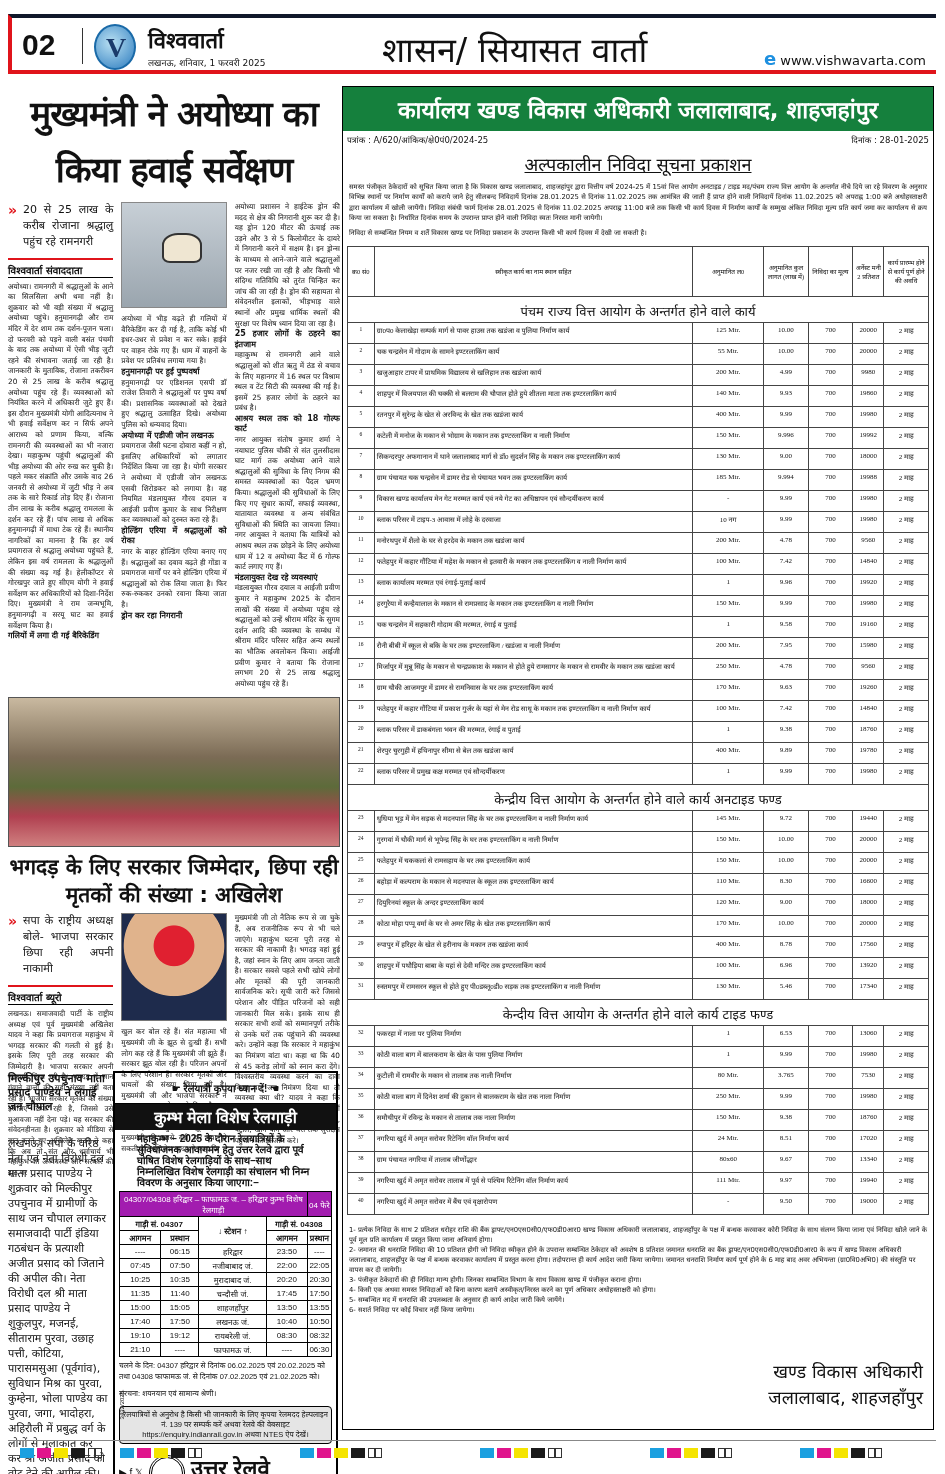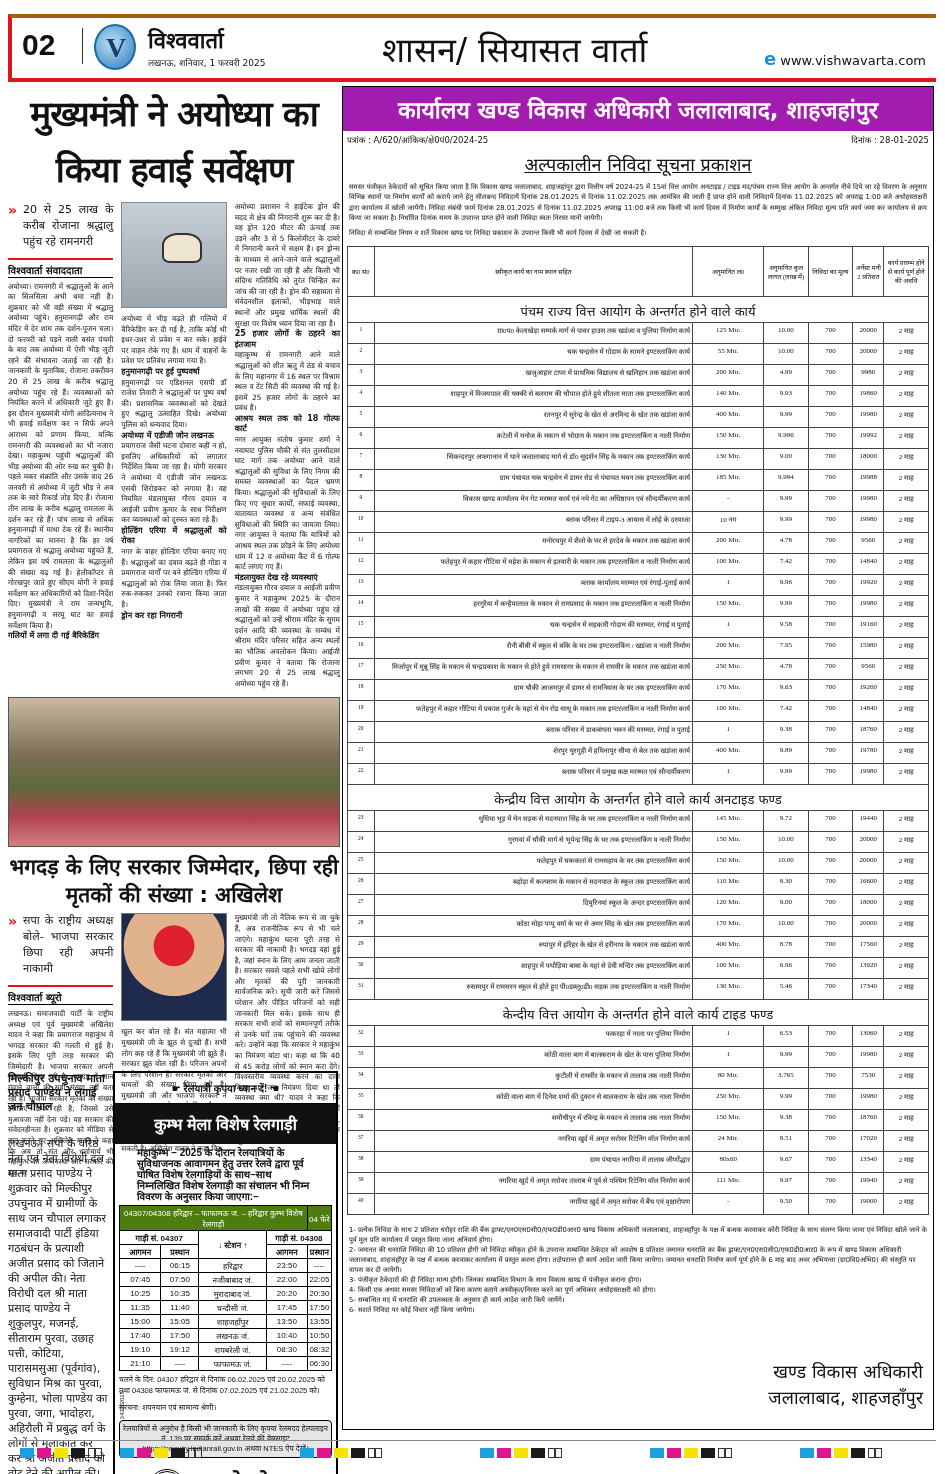--- a/index.html
+++ b/index.html
@@ -1,17 +1,17 @@
 <!DOCTYPE html>
 <html><head>
 <meta charset="utf-8">
 <style>
 *{box-sizing:border-box;margin:0;padding:0}
 body{width:945px;height:1474px;background:#fff;font-family:"DejaVu Sans",sans-serif;color:#111;position:relative;overflow:hidden}
-.masthead{position:absolute;left:8px;top:14px;width:928px;height:68px;border-left:4px solid #e0141b;border-top:4px solid #a16207;border-bottom:4px solid #e0141b}
+.masthead{position:absolute;left:8px;top:14px;width:928px;height:60px;border-left:4px solid #e0141b;border-top:4px solid #0f172a;border-bottom:4px solid #e0141b}
 .masthead .pgno{position:absolute;left:10px;top:10px;font-size:30px;font-family:"Liberation Sans",sans-serif;font-weight:bold}
 .masthead .sep{position:absolute;left:70px;top:10px;width:1px;height:36px;background:#333}
 .logo{position:absolute;left:82px;top:6px;width:42px;height:46px;border-radius:50%;background:radial-gradient(circle at 40% 40%,#b9e0f2,#2b7bbf);border:2px solid #1a6aa8}
 .logo span{position:absolute;left:10px;top:6px;font-size:28px;font-weight:bold;color:#1b3b6b;font-family:"Liberation Serif",serif}
 .brand{position:absolute;left:136px;top:6px;font-size:22px;font-weight:bold}
 .dateline{position:absolute;left:136px;top:38px;font-size:9px}
 .section-title{position:absolute;left:370px;top:8px;font-size:34px}
 .website{position:absolute;right:10px;top:30px;font-size:13px}
 .website .e{color:#1e90e0;font-weight:bold;font-size:18px;margin-right:4px}
 .leftcol{position:absolute;left:8px;top:86px;width:332px}
@@ -23,46 +23,46 @@
 .redrule{height:2px;background:#e0141b;margin:6px 0}
 .byline{font-weight:bold;font-size:10px;border-bottom:1px solid #000;margin-bottom:4px}
 .sub{font-weight:bold;font-size:8px}
 .photo{background:linear-gradient(180deg,#c7cfd6,#9aa5ae);height:106px;position:relative;margin-bottom:6px;border:1px solid #888}
 .drone{position:absolute;left:40px;top:30px;width:40px;height:30px;border-radius:40% 40% 20% 20%;background:#efe6d2;border:2px solid #333}
 .crowd{height:150px;margin-top:8px;background:linear-gradient(180deg,#c9b9a0 0%,#7b6b55 40%,#5d6b3a 60%,#b04050 80%,#d08080 100%);border:1px solid #555}
 .headline2{font-size:21px;line-height:28px;text-align:center;margin-top:6px}
 .portrait{height:108px;background:radial-gradient(circle at 50% 30%,#e02030 0 22%,#e0b38c 23% 55%,#1e2b4c 56%);border:1px solid #777;margin-bottom:6px}
 .rail{position:absolute;left:113px;top:1071px;width:225px;border:2px solid #000;font-family:"Liberation Sans",sans-serif}
 .rail .attn{text-align:center;font-size:10px;font-weight:bold;border-bottom:1px solid #000;padding:8px}
-.rail .title{background:#111;color:#fff;text-align:center;font-size:16px;font-weight:bold;padding:9px}
+.rail .title{background:#111;color:#fff;text-align:center;font-size:16px;font-weight:bold;padding:2px}
 .rail .intro{font-size:10px;line-height:11px;padding:3px 22px;font-weight:bold}
 .rail table{width:calc(100% - 8px);margin:0 4px;border-collapse:collapse;font-size:8px}
 .rail td,.rail th{border:1px solid #000;text-align:center;padding:1px}
-.rail .thead{background:#4d7c0f;color:#fff}
+.rail .thead{background:#a21caf;color:#fff}
 .rail .note{font-size:7.5px;line-height:11px;padding:3px 4px}
 .rail .help{margin:4px;border:1px solid #000;border-radius:4px;background:#e5e5e5;text-align:center;font-size:7.5px;line-height:10px;padding:3px}
 .rail .nr{display:flex;align-items:center;padding:4px;gap:6px}
 .rail .nr .seal{width:36px;height:36px;border-radius:50%;border:3px double #000}
 .rail .nr .big{font-size:22px;font-weight:bold}
 .rail .nr .tag{font-size:8px}
 .rail .foot{background:#111;color:#fff;text-align:center;font-size:8px;padding:2px}
 .rail .code{position:absolute;left:4px;top:318px;font-size:6px;writing-mode:vertical-rl;transform:rotate(180deg)}
 .milk{position:absolute;left:8px;top:1072px;width:100px}
 .milk h3{font-size:11px;line-height:14px;font-weight:bold}
 .milk p{font-size:11px;line-height:15px;margin-top:22px}
 .notice{position:absolute;left:342px;top:86px;width:592px;height:1344px;border:1.5px solid #000}
-.notice .banner{background:#a21caf;color:#fff;font-size:23px;font-weight:bold;text-align:center;padding:6px 0}
+.notice .banner{background:#15803d;color:#fff;font-size:23px;font-weight:bold;text-align:center;padding:6px 0}
 .refrow{display:flex;justify-content:space-between;font-size:8.5px;padding:3px 4px}
 .ntitle{text-align:center;font-size:18px;text-decoration:underline;margin:4px 0}
 .npara{font-size:6.8px;line-height:10.4px;padding:2px 6px;text-align:justify}
 .tender{width:582px;margin:6px 4px 0;border-collapse:collapse;font-size:7px;font-family:"Liberation Serif",serif}
 .tender th,.tender td{border:1px solid #444;padding:0 2px}
 .tender th{font-weight:normal;font-size:6.5px;text-align:center;height:50px}
 .tender td{height:21px;text-align:center;vertical-align:top;padding-top:3px}
-.tender td.w{text-align:right}
+.tender td.w{text-align:left}
 .tender td.sl{font-size:5.5px}
 .tender tr.sec td{font-size:13px;height:26px;vertical-align:middle;font-family:"DejaVu Sans",sans-serif}
 .conds{font-size:6.8px;line-height:10px;padding:10px 6px 0}
 .sign{position:absolute;right:10px;bottom:18px;text-align:right;font-size:18px;line-height:26px}
 .regbar{position:absolute;left:8px;top:1440px;width:928px;height:1px;background:#888}
 .reg{position:absolute;top:1448px;display:flex;gap:3px}
 .reg span{width:14px;height:10px;display:inline-block}
 .reg .g{border:1px solid #333;background:linear-gradient(90deg,transparent 45%,#333 45% 55%,transparent 55%),linear-gradient(0deg,transparent 45%,#333 45% 55%,transparent 55%)}
 </style>
 </head>

